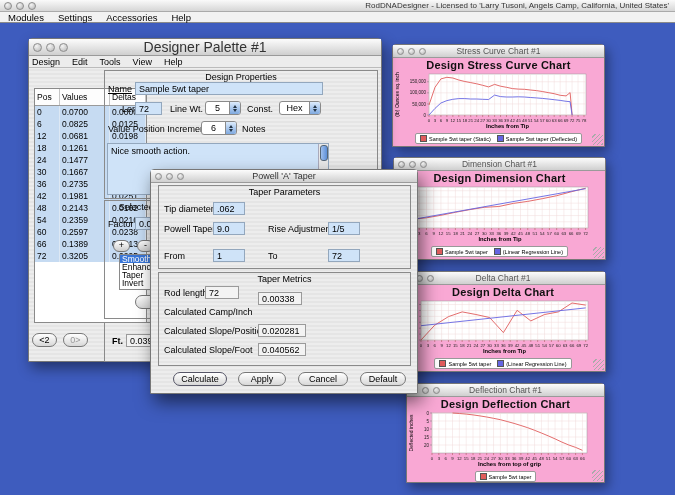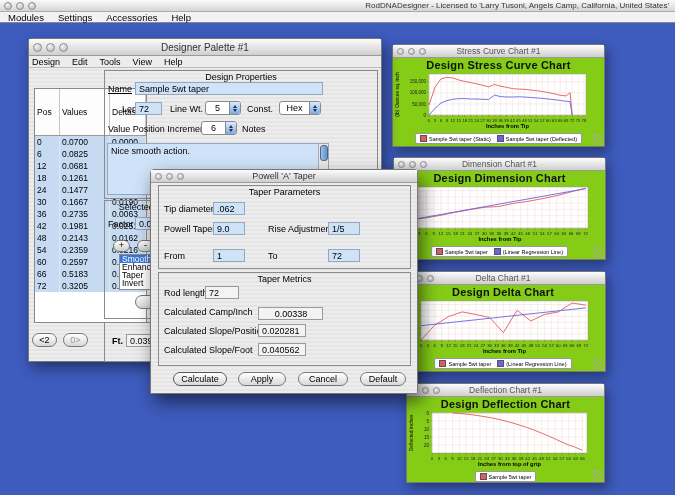--- a/index.html
+++ b/index.html
@@ -27,21 +27,21 @@
   .tl.big{width:8px;height:8px;margin-left:4px;margin-top:0;}
   .tl.small{width:7px;height:7px;margin-left:4px;}
   
   .window{position:absolute;border:1px solid #777;border-radius:4px 4px 0 0;
     background:repeating-linear-gradient(0deg,#ededed 0 2px,#e5e5e5 2px 4px);
     box-shadow:3px 6px 14px rgba(0,0,0,.45);}
   .titlebar{height:12px;background:linear-gradient(#fcfcfc,#cfcfcf);
     border-bottom:1px solid #9a9a9a;position:relative;display:flex;align-items:center;}
   .titlebar .title{position:absolute;left:0;right:0;text-align:center;font-size:8.5px;color:#555;white-space:nowrap;overflow:hidden;}
   .titlebar.tall{height:16px;}
-  .titlebar.tall .title{font-size:10px;color:#333;}
+  .titlebar.tall .title{font-size:14px;color:#333;}
   .titlebar.tall .tl{width:9px;height:9px;}
   .win-menubar{height:11px;border-bottom:1px solid #bbb;display:flex;gap:12px;align-items:center;
     padding-left:3px;background:#ececec;}
   .win-menubar .mi{font-size:9px;color:#000;}
   
   .groupbox{position:absolute;border:1px solid #8a8a8a;}
   .groupbox .gb-title{position:absolute;top:1px;left:0;right:0;text-align:center;font-size:9px;color:#000;white-space:nowrap;overflow:hidden;}
   .lbl{position:absolute;font-size:9px;color:#000;white-space:nowrap;}
   .field{position:absolute;background:#cfe3f8;border:1px solid #93a7bd;font-size:9px;
     padding:1px 2px 0 3px;box-sizing:border-box;height:13px;color:#000;white-space:nowrap;overflow:hidden;}
@@ -57,36 +57,36 @@
   .aquabtn{position:absolute;border:1px solid #777;border-radius:8px;
     background:linear-gradient(#ffffff,#d8d8d8);font-size:9px;text-align:center;
     box-sizing:border-box;padding-top:1px;height:14px;color:#000;}
   .aquabtn.disabled{color:#999;}
   .roundbtn{position:absolute;width:17px;height:12px;border:1px solid #777;border-radius:7px;
     background:linear-gradient(#fff,#ccc);font-size:9px;line-height:9px;text-align:center;box-sizing:border-box;}
   
   .dtable{position:absolute;background:#fff;border:1px solid #8a8a8a;overflow:hidden;}
   .dtable table{border-collapse:collapse;width:100%;font-size:8.5px;}
   .dtable th{font-weight:normal;text-align:left;border-right:1px solid #c5c5c5;border-bottom:1px solid #9a9a9a;
-    padding:18px 2px;background:#fdfdfd;}
+    padding:3px 2px;background:#fdfdfd;}
   .dtable td{padding:0 2px;height:12px;border-right:1px solid #dde8f4;}
   .dtable tr.sel td{background:#c6dbf2;}
   
   .notes{position:absolute;background:#cfe3f8;border:1px solid #93a7bd;font-size:9px;padding:2px 10px 0 3px;box-sizing:border-box;}
   .vscroll{position:absolute;top:0;right:0;width:9px;bottom:0;background:#e8e8e8;border-left:1px solid #aab;}
   .vscroll .thumb{position:absolute;top:1px;left:1px;width:6px;height:14px;border-radius:3px;
     background:linear-gradient(90deg,#9fc0ee,#5d8fd8);border:1px solid #567;}
   .vscroll .arr{position:absolute;left:0;width:8px;height:7px;background:#d5d5d5;border-top:1px solid #aaa;
     font-size:5px;text-align:center;line-height:7px;color:#333;}
   
   .vlist{position:absolute;background:#fff;border:1px solid #8a8a8a;font-size:8.5px;}
   .vlist .li{height:8px;line-height:8px;padding:0 2px;color:#000;}
   .vlist .li.sel{background:#3875d7;color:#fff;}
   
-  .chart-window{position:absolute;border:1px solid #777;border-radius:4px 4px 0 0;background:#84cc16;
+  .chart-window{position:absolute;border:1px solid #777;border-radius:4px 4px 0 0;background:#f9a8d4;
     box-shadow:3px 5px 12px rgba(0,0,0,.4);}
   .chart-title{text-align:center;font-size:11px;font-weight:bold;color:#111;margin-top:1px;letter-spacing:.2px;}
   .chart-body{margin:0 auto;}
   .legend{display:flex;justify-content:center;margin-top:0px;}
   .legend .box{display:inline-flex;gap:6px;border:1px solid #999;background:#fff;border-radius:2px;
     padding:1px 4px;align-items:center;}
   .legend .item{display:inline-flex;align-items:center;gap:2px;font-size:5.5px;color:#000;white-space:nowrap;}
   .legend .sw{display:inline-block;width:5px;height:5px;border:0.5px solid #555;}
   .grip{position:absolute;right:1px;bottom:1px;width:11px;height:11px;
     background:repeating-linear-gradient(135deg,transparent 0 2px,#aaa 2px 3px);}
@@ -664,21 +664,21 @@
             <td>0.2359</td>
             <td>0.0216</td>
           </tr>
           <tr class="sel">
             <td>60</td>
             <td>0.2597</td>
             <td>0.0238</td>
           </tr>
           <tr class="sel">
             <td>66</td>
-            <td>0.5183</td>
+            <td>0.1389</td>
             <td>0.0313</td>
           </tr>
           <tr class="sel">
             <td>72</td>
             <td>0.3205</td>
             <td>0.0295</td>
           </tr>
         </tbody>
     </table>
   </div>
@@ -773,21 +773,21 @@
   <span class="lbl" style="left:117px;top:81px;">To</span>
   <div class="field" style="left:177px;top:79px;width:32px;">72</div>
 
   <div class="groupbox" style="left:7px;top:102px;width:251px;height:92px;">
     <div class="gb-title">Taper Metrics</div>
   </div>
   <span class="lbl" style="left:13px;top:118px;">Rod length</span>
   <div class="field gray" style="left:54px;top:116px;width:34px;">72</div>
 
   <span class="lbl" style="left:13px;top:137px;">Calculated Camp/Inch</span>
-  <div class="field gray" style="left:107px;top:137px;width:65px;text-align:center;">0.00338</div>
+  <div class="field gray" style="left:107px;top:122px;width:44px;">0.00338</div>
 
   <span class="lbl" style="left:13px;top:156px;">Calculated Slope/Position</span>
   <div class="field gray" style="left:107px;top:154px;width:48px;">0.020281</div>
 
   <span class="lbl" style="left:13px;top:175px;">Calculated Slope/Foot</span>
   <div class="field gray" style="left:107px;top:173px;width:48px;">0.040562</div>
 
   <div class="aquabtn" style="left:22px;top:202px;width:54px;border-color:#556;">Calculate</div>
   <div class="aquabtn" style="left:87px;top:202px;width:48px;">Apply</div>
   <div class="aquabtn" style="left:147px;top:202px;width:50px;">Cancel</div>

